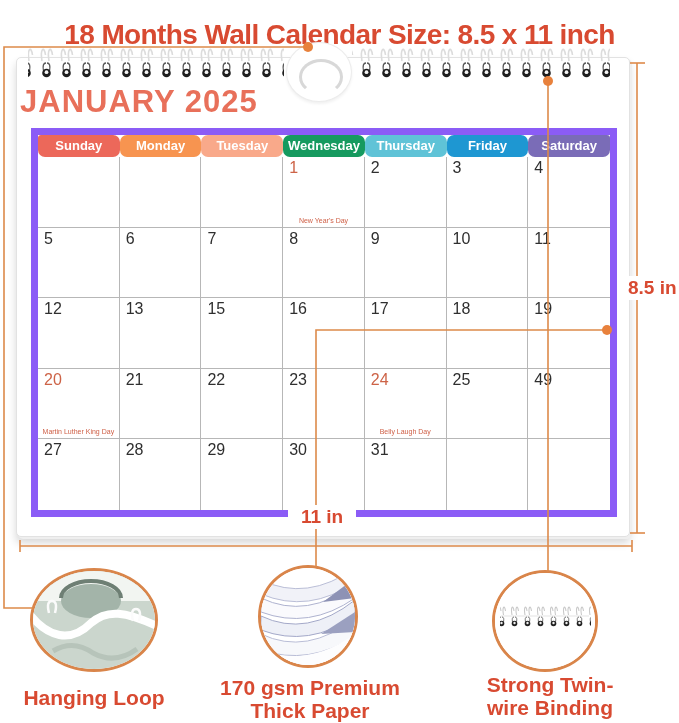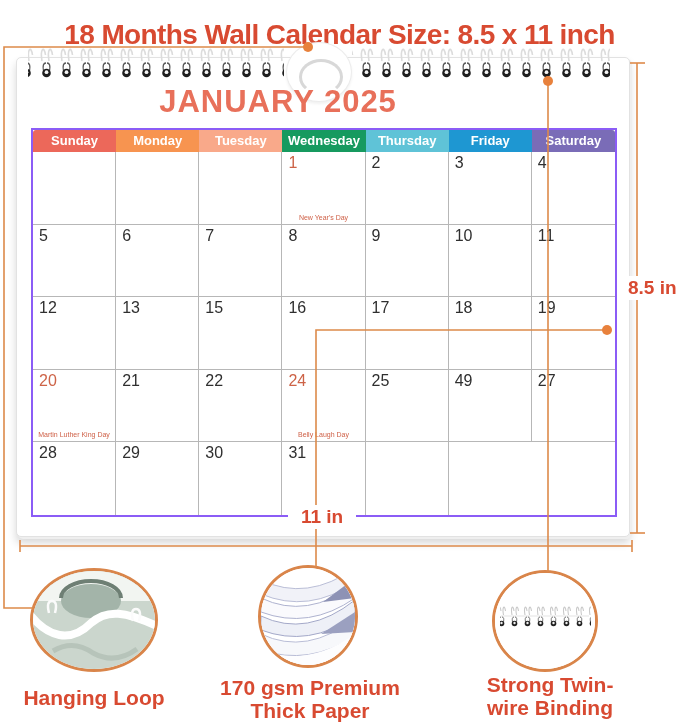--- a/index.html
+++ b/index.html
@@ -16,33 +16,33 @@
     font-size:28px;font-weight:bold;letter-spacing:-0.6px;white-space:nowrap;
   }
 
   
   .board{
     left:16px;top:57px;width:612px;height:478px;background:#ffffff;
     border:1px solid #e2e2e2;border-radius:5px;
     box-shadow:2px 2px 0 0 #efefef, 0 6px 9px rgba(0,0,0,0.16);
   }
   .month-title{
-    left:10px;top:84px;width:536px;text-align:center;
+    left:20px;top:84px;width:536px;
     font-size:31px;font-weight:bold;letter-spacing:1px;
   }
 
   
   .cal-grid{
     left:31px;top:128px;width:586px;height:389px;
-    border:2px solid #8b5cf6;box-sizing:border-box;background:#fff;
+    border:7px solid #8b5cf6;box-sizing:border-box;background:#fff;
   }
   .weekday-row{display:grid;grid-template-columns:repeat(7,1fr);height:22px;}
   .weekday-row .wd{
     color:#fff;font-size:13px;font-weight:bold;text-align:center;line-height:22px;
-    overflow:hidden;white-space:nowrap;
+    overflow:hidden;white-space:nowrap;border-radius:7px;
   }
   .weekday-row .wd:first-child{border-top-left-radius:3px;}
   .weekday-row .wd:last-child{border-top-right-radius:3px;}
   .day-grid{
     display:grid;grid-template-columns:repeat(7,1fr);grid-auto-rows:1fr;
     height:calc(100% - 22px);
   }
   .cell{
     position:relative;border-right:1px solid #b7b7b7;border-bottom:1px solid #b7b7b7;
     box-sizing:border-box;
@@ -188,20 +188,23 @@
       </div>
       <div class="cell">
         <div class="dnum" style="color: rgb(205, 99, 71);">20</div>
         <div class="holiday" style="color: rgb(207, 97, 72);">Martin Luther King Day</div>
       </div>
       <div class="cell">
         <div class="dnum">21</div>
       </div>
       <div class="cell">
         <div class="dnum">22</div>
+      </div>
+      <div class="cell">
+        <div class="dnum">23</div>
       </div>
       <div class="cell">
         <div class="dnum" style="color: rgb(205, 99, 71);">24</div>
         <div class="holiday" style="color: rgb(207, 97, 72);">Belly Laugh Day</div>
       </div>
       <div class="cell">
         <div class="dnum">25</div>
       </div>
       <div class="cell">
         <div class="dnum">49</div>

